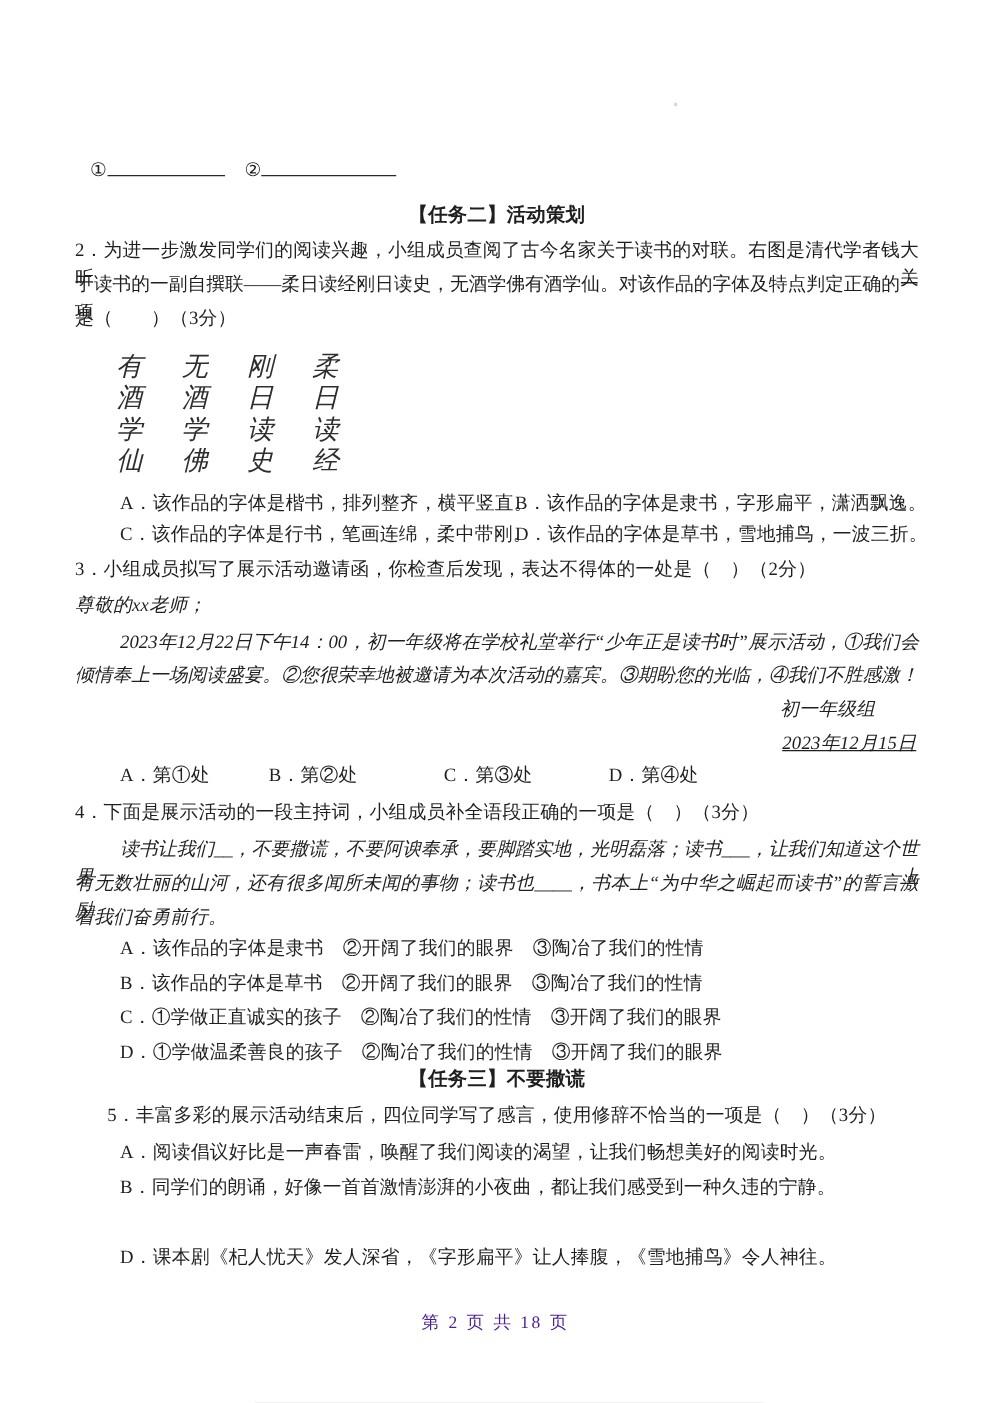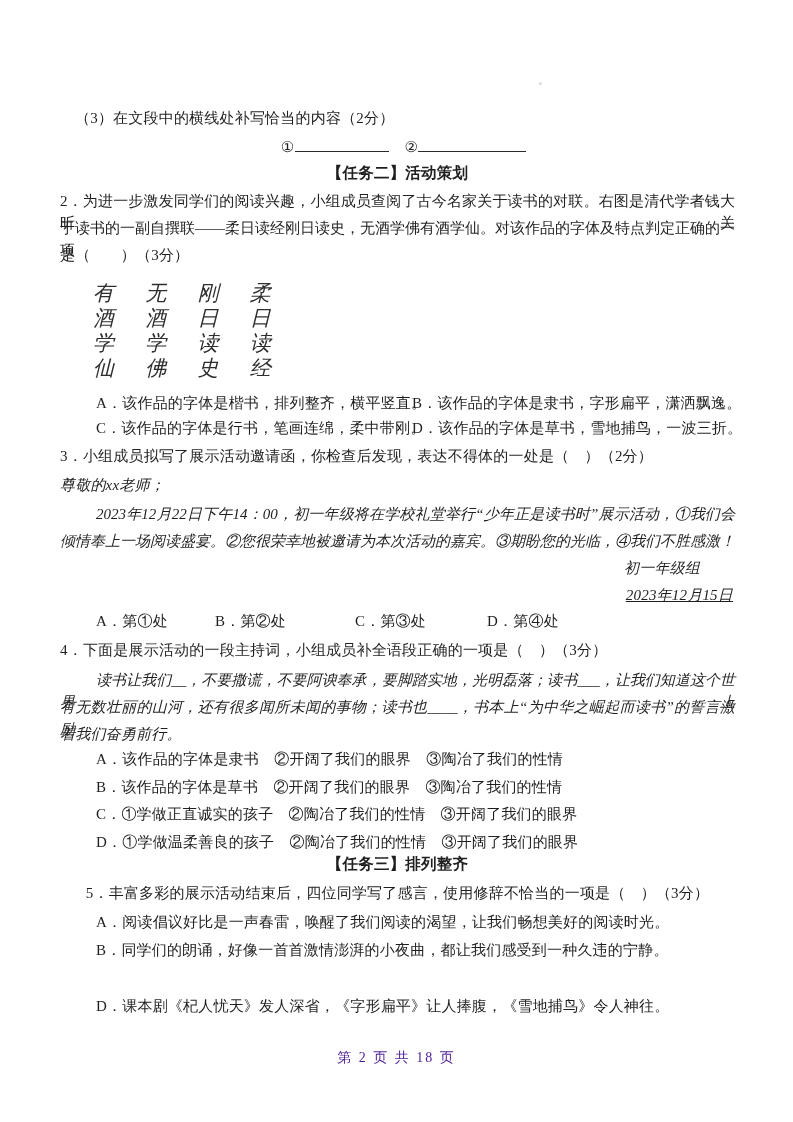--- a/index.html
+++ b/index.html
@@ -67,22 +67,21 @@
   }
 </style>
 </head>
 <body>
 
 <div class="page">
   <div class="artifact-dot"></div>
 
   <div class="content">
 
-    <div class="ln" style="top:107px;padding-left:15px;">（3）在文段中的横线处补写恰当的内容（2分）</div>
-    <div class="ln" style="top:136px;padding-left:12px;text-align:center;">
+    <div class="ln" style="top:125px;padding-left:12px;">
       <span>①</span><span class="blank"></span><span class="blank-gap"></span><span>②</span><span class="blank b2"></span>
     </div>
 
     <div class="ln center bold" style="top:162px;">【任务二】活动策划</div>
 
     <div class="ln full" style="top:190px;">2．为进一步激发同学们的阅读兴趣，小组成员查阅了古今名家关于读书的对联。右图是清代学者钱大昕关</div>
     <div class="ln full" style="top:217px;">于读书的一副自撰联——柔日读经刚日读史，无酒学佛有酒学仙。对该作品的字体及特点判定正确的一项</div>
     <div class="ln" style="top:244px;">是（　　）（3分）</div>
 
     <div class="couplet">
@@ -119,21 +118,21 @@
     <div class="ln" style="top:639px;">4．下面是展示活动的一段主持词，小组成员补全语段正确的一项是（　）（3分）</div>
     <div class="ln full kai indent-first" style="top:669px;">读书让我们__，不要撒谎，不要阿谀奉承，要脚踏实地，光明磊落；读书___，让我们知道这个世界上</div>
     <div class="ln full kai" style="top:696px;">有无数壮丽的山河，还有很多闻所未闻的事物；读书也____，书本上“为中华之崛起而读书”的誓言激励</div>
     <div class="ln kai" style="top:723px;">着我们奋勇前行。</div>
 
     <div class="ln ind" style="top:748px;">A．该作品的字体是隶书　②开阔了我们的眼界　③陶冶了我们的性情</div>
     <div class="ln ind" style="top:776px;">B．该作品的字体是草书　②开阔了我们的眼界　③陶冶了我们的性情</div>
     <div class="ln ind" style="top:803px;">C．①学做正直诚实的孩子　②陶冶了我们的性情　③开阔了我们的眼界</div>
     <div class="ln ind" style="top:831px;">D．①学做温柔善良的孩子　②陶冶了我们的性情　③开阔了我们的眼界</div>
 
-    <div class="ln center bold" style="top:853px;">【任务三】排列整齐</div>
+    <div class="ln center bold" style="top:853px;">【任务三】不要撒谎</div>
 
     <div class="ln" style="top:882px;text-align:center;">5．丰富多彩的展示活动结束后，四位同学写了感言，使用修辞不恰当的一项是（　）（3分）</div>
     <div class="ln ind" style="top:911px;">A．阅读倡议好比是一声春雷，唤醒了我们阅读的渴望，让我们畅想美好的阅读时光。</div>
     <div class="ln ind" style="top:939px;">B．同学们的朗诵，好像一首首激情澎湃的小夜曲，都让我们感受到一种久违的宁静。</div>
     <div class="ln ind" style="top:995px;">D．课本剧《杞人忧天》发人深省，《字形扁平》让人捧腹，《雪地捕鸟》令人神往。</div>
 
   </div>
 
   <div class="footer">第 2 页 共 18 页</div>
 </div>

